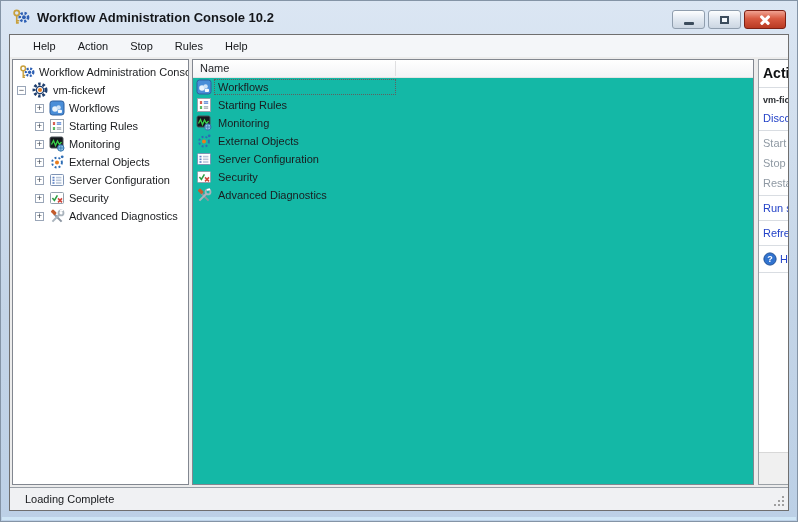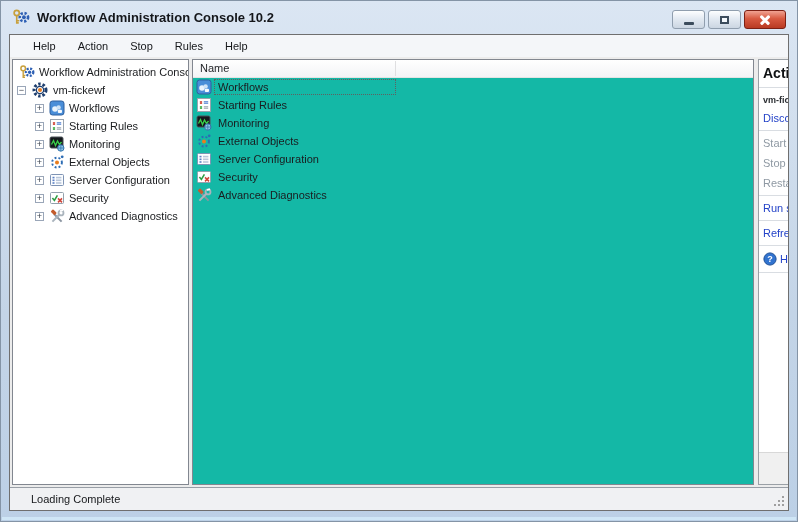--- a/index.html
+++ b/index.html
@@ -51,21 +51,21 @@
   .actions-title{font-size:14px;font-weight:bold;color:#101214;padding:5px 0 4px 4px;white-space:nowrap;cursor:default;}
   .actions-sep{height:1px;background:#d9dde2;margin:2px 0;}
   .actions-context{font-size:9px;font-weight:bold;color:#2a2d31;padding:5px 0 3px 4px;white-space:nowrap;cursor:default;}
   .action-item{font-size:11px;padding:4px 0 4px 4px;white-space:nowrap;display:flex;align-items:center;gap:3px;cursor:default;}
   .action-item.enabled{color:#2443c8;}
   .action-item.disabled{color:#8f99a3;}
   .help-badge{flex:none;width:14px;height:14px;}
   .actions-scroll{position:absolute;left:0;right:0;bottom:0;height:31px;background:#f0f0f0;border-top:1px solid #d8d8d8;}
   
   .statusbar{flex:none;height:22px;background:#f0f1f3;border-top:1px solid #989ea6;
-    position:relative;display:flex;align-items:center;padding-left:21px;font-size:11px;color:#16181b;}
+    position:relative;display:flex;align-items:center;padding-left:15px;font-size:11px;color:#16181b;}
   .grip{position:absolute;right:2px;bottom:2px;width:13px;height:13px;}
 </style>
 </head>
 <body>
 
 <div class="frame">
 
   <div class="titlebar">
     <span class="title-icon">
         <svg viewBox="0 0 16 16">

